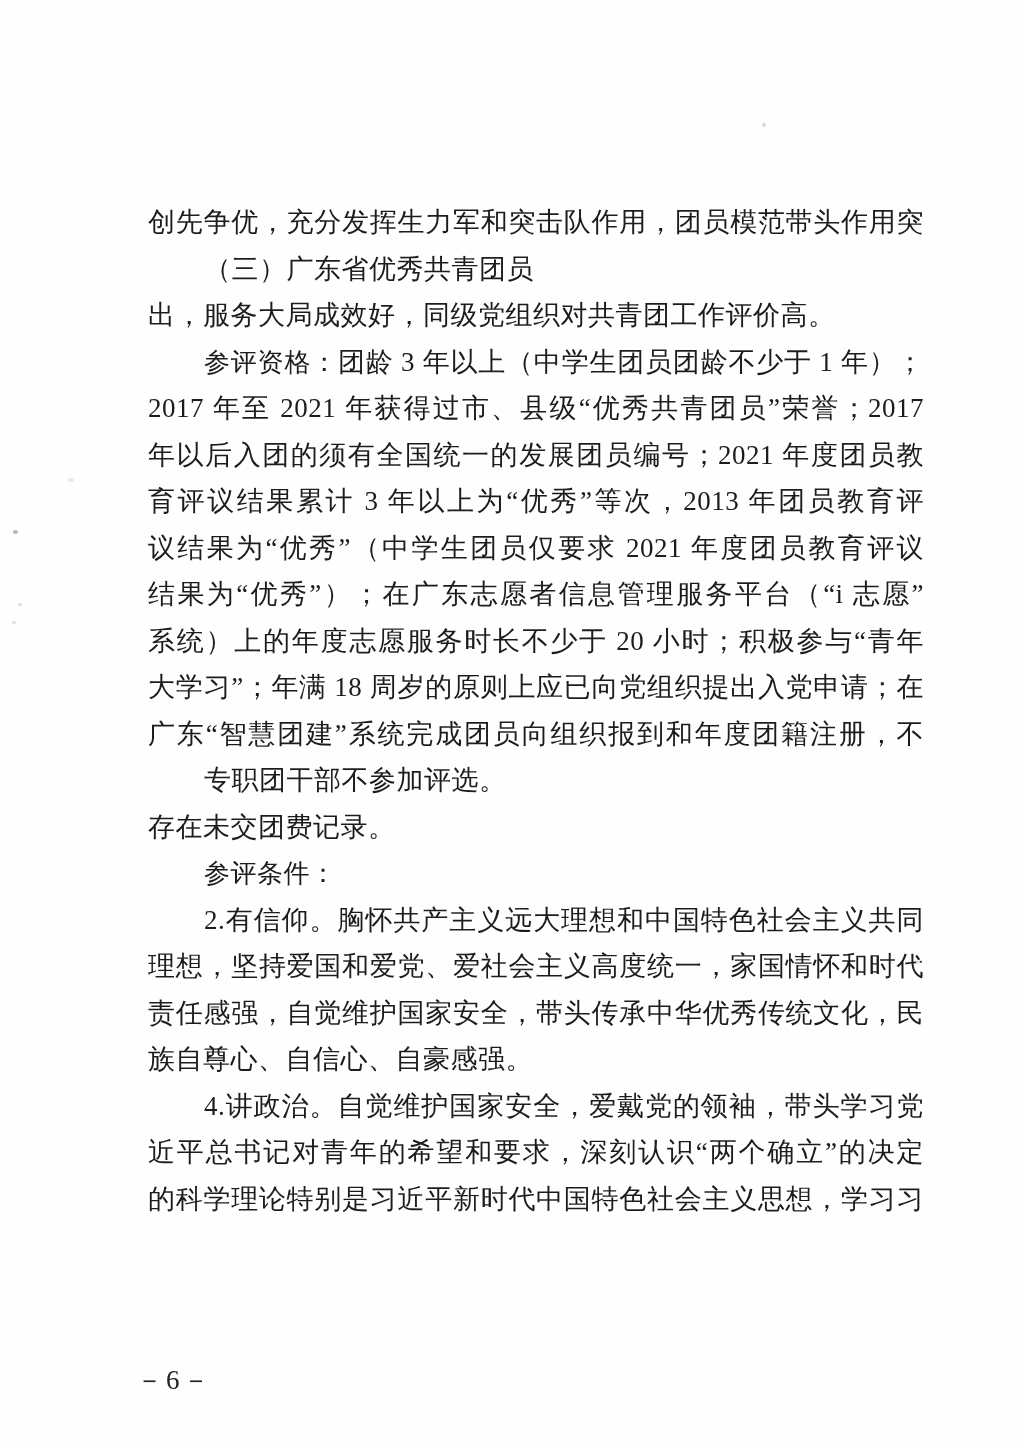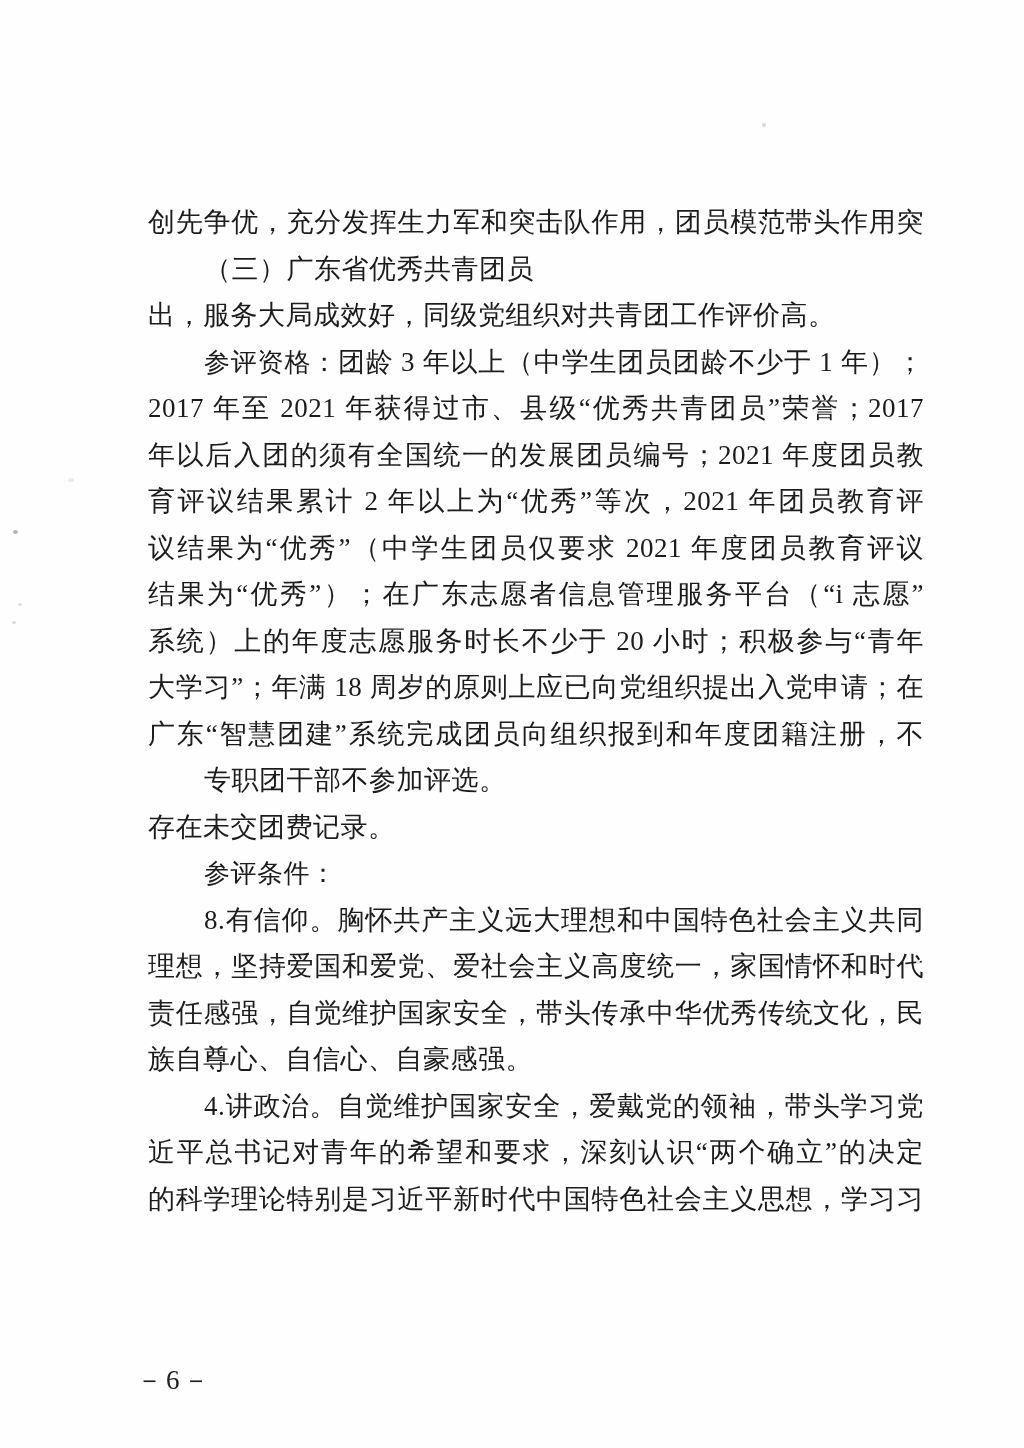--- a/index.html
+++ b/index.html
@@ -63,30 +63,30 @@
 <body>
 
 <div class="page">
   <div class="doc-body">
       <div class="line justify"><span>创先争优，充分发挥生力军和突击队作用，团员模范带头作用突</span></div>
       <div class="line indent"><span>（三）广东省优秀共青团员</span></div>
       <div class="line"><span>出，服务大局成效好，同级党组织对共青团工作评价高。</span></div>
       <div class="line indent justify"><span class="lead-bold">参评资格：</span><span>团龄 3 年以上（中学生团员团龄不少于 1 年）；</span></div>
       <div class="line justify"><span>2017 年至 2021 年获得过市、县级“优秀共青团员”荣誉；2017</span></div>
       <div class="line justify"><span>年以后入团的须有全国统一的发展团员编号；2021 年度团员教</span></div>
-      <div class="line justify"><span>育评议结果累计 2 年以上为“优秀”等次，2021 年团员教育评</span></div>
+      <div class="line justify"><span>育评议结果累计 3 年以上为“优秀”等次，2013 年团员教育评</span></div>
       <div class="line justify"><span>议结果为“优秀”（中学生团员仅要求 2021 年度团员教育评议</span></div>
       <div class="line justify"><span>结果为“优秀”）；在广东志愿者信息管理服务平台（“i 志愿”</span></div>
       <div class="line justify"><span>系统）上的年度志愿服务时长不少于 20 小时；积极参与“青年</span></div>
       <div class="line justify"><span>大学习”；年满 18 周岁的原则上应已向党组织提出入党申请；在</span></div>
       <div class="line justify"><span>广东“智慧团建”系统完成团员向组织报到和年度团籍注册，不</span></div>
       <div class="line indent"><span>专职团干部不参加评选。</span></div>
       <div class="line"><span>存在未交团费记录。</span></div>
       <div class="line indent"><span class="lead-bold">参评条件：</span><span></span></div>
-      <div class="line indent justify"><span class="lead-kaiti">8.有信仰。</span><span>胸怀共产主义远大理想和中国特色社会主义共同</span></div>
+      <div class="line indent justify"><span class="lead-kaiti">2.有信仰。</span><span>胸怀共产主义远大理想和中国特色社会主义共同</span></div>
       <div class="line justify"><span>理想，坚持爱国和爱党、爱社会主义高度统一，家国情怀和时代</span></div>
       <div class="line justify"><span>责任感强，自觉维护国家安全，带头传承中华优秀传统文化，民</span></div>
       <div class="line"><span>族自尊心、自信心、自豪感强。</span></div>
       <div class="line indent justify"><span class="lead-kaiti">4.讲政治。</span><span>自觉维护国家安全，爱戴党的领袖，带头学习党</span></div>
       <div class="line justify"><span>近平总书记对青年的希望和要求，深刻认识“两个确立”的决定</span></div>
       <div class="line justify"><span>的科学理论特别是习近平新时代中国特色社会主义思想，学习习</span></div>
     </div>
   <div class="footer-pagenum">－6－</div>
 
   <div class="speck" style="left:13px; top:530px; width:5px; height:4px; background:#b5b5b5;"></div>

